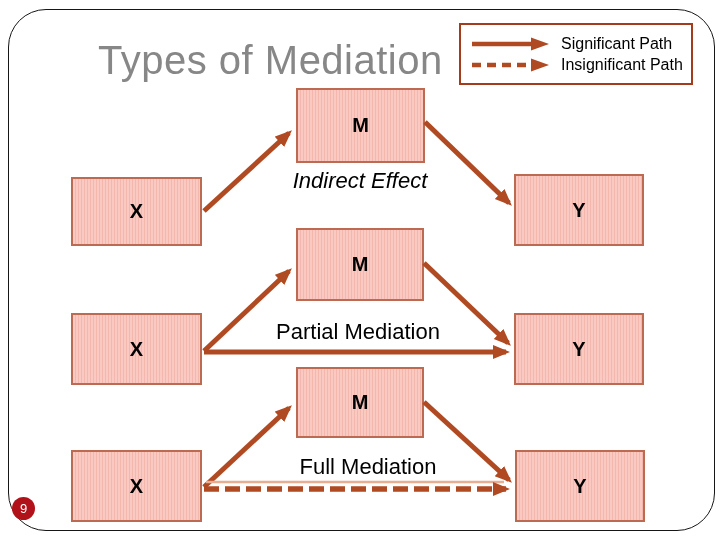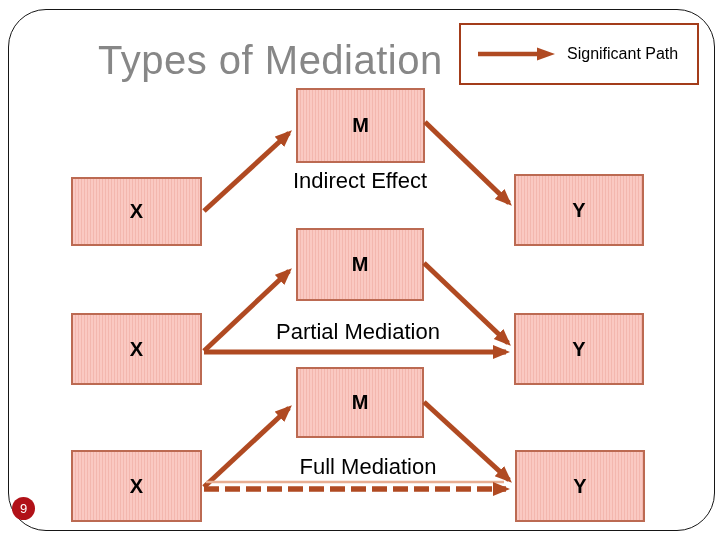--- a/index.html
+++ b/index.html
@@ -12,21 +12,21 @@
     border:1.5px solid #161616;border-radius:38px;pointer-events:none;
   }
   .title{
     position:absolute;left:84px;top:24px;margin:14px;
     font-size:40px;font-weight:400;color:#878787;letter-spacing:.5px;white-space:nowrap;
   }
   .legend{
     position:absolute;left:459px;top:23px;width:222px;height:58px;
     border:2px solid #a33c1a;background:#fff;
     display:flex;flex-direction:column;justify-content:center;gap:3px;
-    padding-left:14px;overflow:visible;
+    padding-left:8px;overflow:visible;
   }
   .legend-row{display:flex;align-items:center;white-space:nowrap;}
   .legend-row svg{flex:0 0 auto;margin-right:8px;}
   .legend-label{font-size:16px;color:#000;}
   .node{
     position:absolute;display:flex;align-items:center;justify-content:center;
     background:repeating-linear-gradient(90deg,#fac9c2 0px,#fac9c2 2px,#f3b7ae 2px,#f3b7ae 3px);
     border:2px solid #bc6a52;box-sizing:border-box;
     font-size:20px;font-weight:700;color:#000;
   }
@@ -36,21 +36,21 @@
   .m2{left:296px;top:228px;width:128px;height:73px;}
   .x2{left:71px;top:313px;width:131px;height:72px;}
   .y2{left:514px;top:313px;width:130px;height:72px;}
   .m3{left:296px;top:367px;width:128px;height:71px;}
   .x3{left:71px;top:450px;width:131px;height:72px;}
   .y3{left:515px;top:450px;width:130px;height:72px;}
   .dlabel{
     position:absolute;width:300px;text-align:center;
     font-size:22px;color:#000;white-space:nowrap;
   }
-  .dl1{left:210px;top:168px;}
+  .dl1{left:210px;top:168px;font-style:italic;}
   .dl2{left:208px;top:307px;margin-top:12px;}
   .dl3{left:218px;top:442px;margin-top:12px;}
   .arrows{position:absolute;left:0;top:0;pointer-events:none;}
   .page-badge{
     position:absolute;left:12px;top:497px;width:23px;height:23px;border-radius:50%;
     background:#b11118;color:#fff;font-size:13px;
     display:flex;align-items:center;justify-content:center;
   }
 </style>
 </head>
@@ -62,20 +62,27 @@
 
   <h1 class="title">Types of Mediation</h1>
 
   <div class="legend">
     <div class="legend-row">
       <svg width="84" height="16" viewBox="0 0 84 16">
         <line x1="3" y1="8" x2="62" y2="8" stroke="#b04a22" stroke-width="4.5"></line>
         <path d="M62,1.5 L80,8 L62,14.5 Z" fill="#b04a22"></path>
       </svg>
       <span class="legend-label">Significant Path</span>
+    </div>
+    <div class="legend-row">
+      <svg width="84" height="16" viewBox="0 0 84 16">
+        <line x1="3" y1="8" x2="62" y2="8" stroke="#b04a22" stroke-width="4.5" stroke-dasharray="9 6"></line>
+        <path d="M62,1.5 L80,8 L62,14.5 Z" fill="#b04a22"></path>
+      </svg>
+      <span class="legend-label">Insignificant Path</span>
     </div>
   </div>
 
   <div class="node m1">M</div>
   <div class="node x1">X</div>
   <div class="node y1">Y</div>
   <div class="dlabel dl1">Indirect Effect</div>
 
   <div class="node m2">M</div>
   <div class="node x2">X</div>

